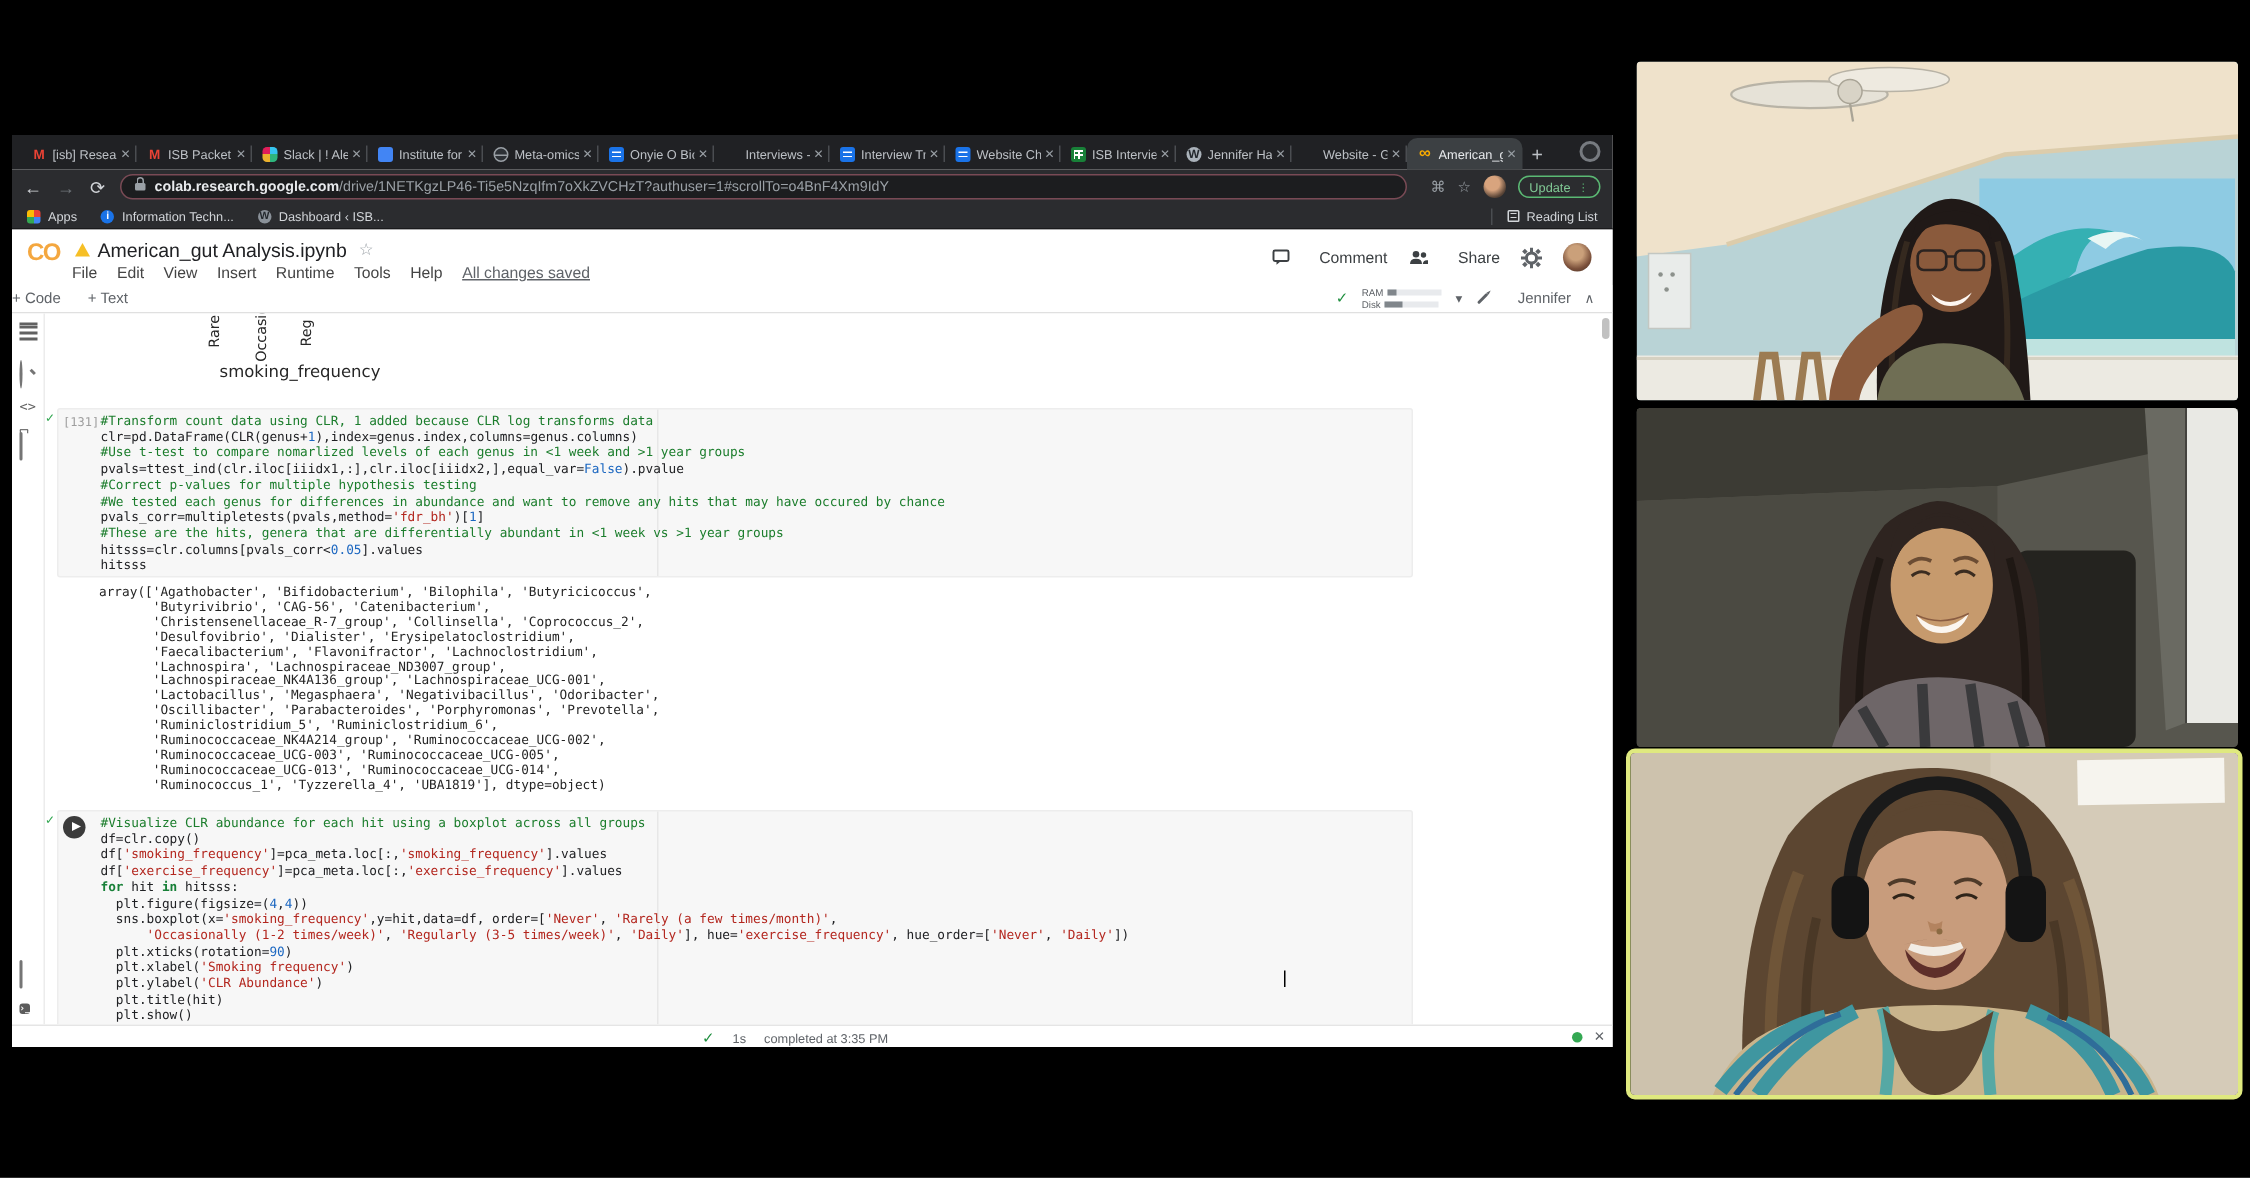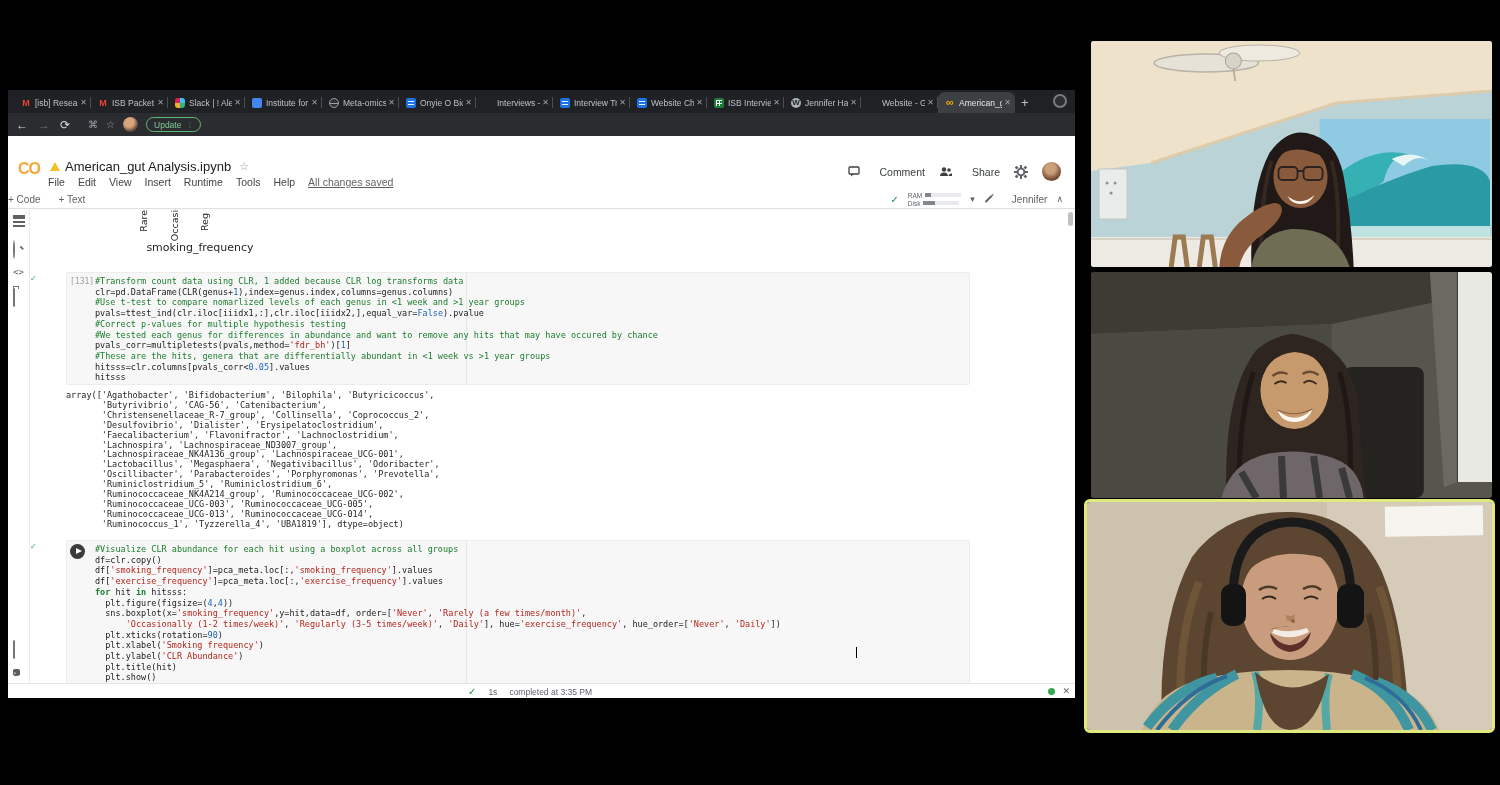--- a/index.html
+++ b/index.html
@@ -98,21 +98,21 @@
   
   #content{position:absolute;left:22px;top:56px;right:0;bottom:15px;background:#fff;overflow:hidden;}
   #scrollhandle{position:absolute;right:2px;top:3px;width:5px;height:14px;background:#c1c1c1;border-radius:3px;}
 
   
   #plotfrag{position:absolute;left:0;top:0;width:320px;height:46px;overflow:hidden;}
   .tick{position:absolute;writing-mode:vertical-rl;transform:rotate(180deg);font-family:"DejaVu Sans",sans-serif;font-size:9.5px;color:#262626;}
   #plot-xlabel{position:absolute;left:70px;bottom:1px;width:200px;text-align:center;font-family:"DejaVu Sans",sans-serif;font-size:11px;color:#262626;}
 
   
-  .cell{position:absolute;left:8px;width:904px;background:#f7f7f7;border:1px solid #ededed;border-radius:2px;margin-left:28px;}
+  .cell{position:absolute;left:8px;width:904px;background:#f7f7f7;border:1px solid #ededed;border-radius:2px;}
   .cellruler{position:absolute;left:399px;top:0;bottom:0;width:1px;background:#e7e7e7;}
   .exec{position:absolute;left:3px;top:4px;font-family:"DejaVu Sans Mono",monospace;font-size:8px;color:#9e9e9e;}
   .runbtn{position:absolute;left:3px;top:3px;width:15px;height:15px;border-radius:50%;background:#3b3b3b;}
   .runbtn::after{content:"";position:absolute;left:5.5px;top:4px;border-left:6px solid #fff;border-top:3.5px solid transparent;border-bottom:3.5px solid transparent;}
   .codearea{position:absolute;left:28px;top:3px;right:4px;font-family:"DejaVu Sans Mono",monospace;font-size:8.5px;line-height:10.7px;white-space:pre;color:#202124;}
   .tk-c{color:#1b7d2c;}
   .tk-s{color:#b3261e;}
   .tk-n{color:#1a66c0;}
   .tk-k{color:#188038;font-weight:bold;}
   .gutcheck{position:absolute;font-size:8px;color:#34a853;}
@@ -207,29 +207,53 @@
           <span class="cls">✕</span>
         </div>
         <span class="newtab">+</span>
       <span class="profile-ring"></span>
     </div>
 
     <div id="btoolbar">
       <span class="navic">←</span>
       <span class="navic dim">→</span>
       <span class="navic">⟳</span>
+      <div id="urlpill">
+        <span class="lock"></span>
+        <span class="dom">colab.research.google.com</span>
+          <span class="pth">/drive/1NETKgzLP46-Ti5e5NzqIfm7oXkZVCHzT?authuser=1#scrollTo=o4BnF4Xm9IdY</span>
+      </div>
       <span class="tb-ic">⌘</span>
       <span class="tb-ic">☆</span>
       <span class="avatar-sm"></span>
       <span id="updatebtn">
           <span>Update</span>
           <span class="dots">⋮</span>
         </span>
     </div>
 
+    <div id="bookmarks">
+
+      <span class="bm">
+          <span class="bmic bm-apps-grid"></span>
+          <span>Apps</span>
+        </span>
+        <span class="bm">
+          <span class="bmic bm-info-circle">i</span>
+          <span>Information Techn...</span>
+        </span>
+        <span class="bm">
+          <span class="bmic bm-wordpress">W</span>
+          <span>Dashboard ‹ ISB...</span>
+        </span>
+        <span id="readinglist">
+          <span class="rl-ic"></span>
+          <span>Reading List</span>
+        </span>
+    </div>
 
     <div id="colab">
       <div id="co-logo">CO</div>
       <div id="titlerow">
         <span class="drive-tri"></span>
         <span id="doctitle">American_gut Analysis.ipynb</span>
         <span class="star">☆</span>
       </div>
       <div id="menurow">
 

